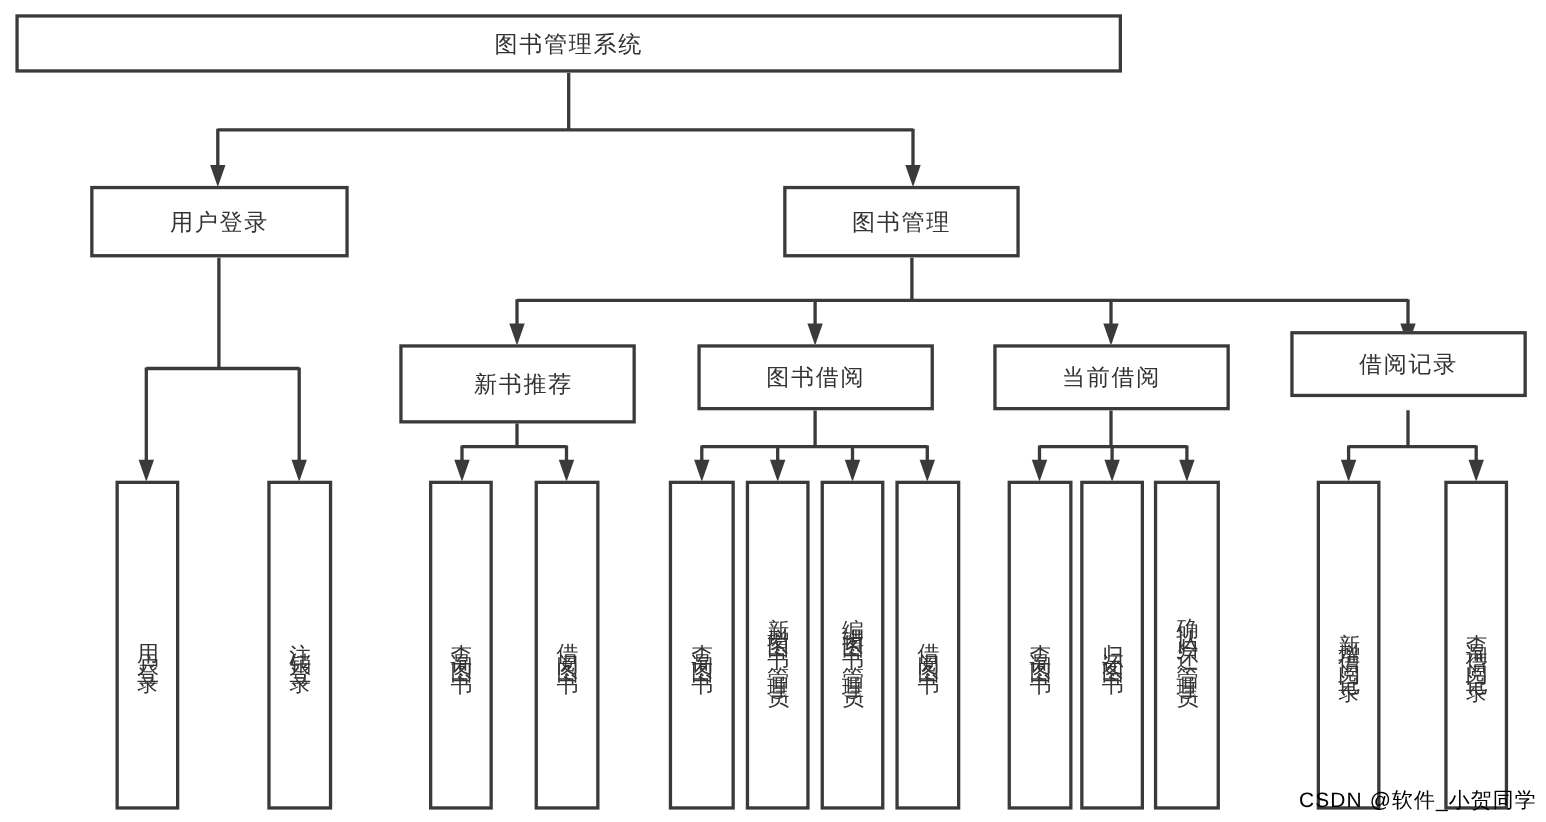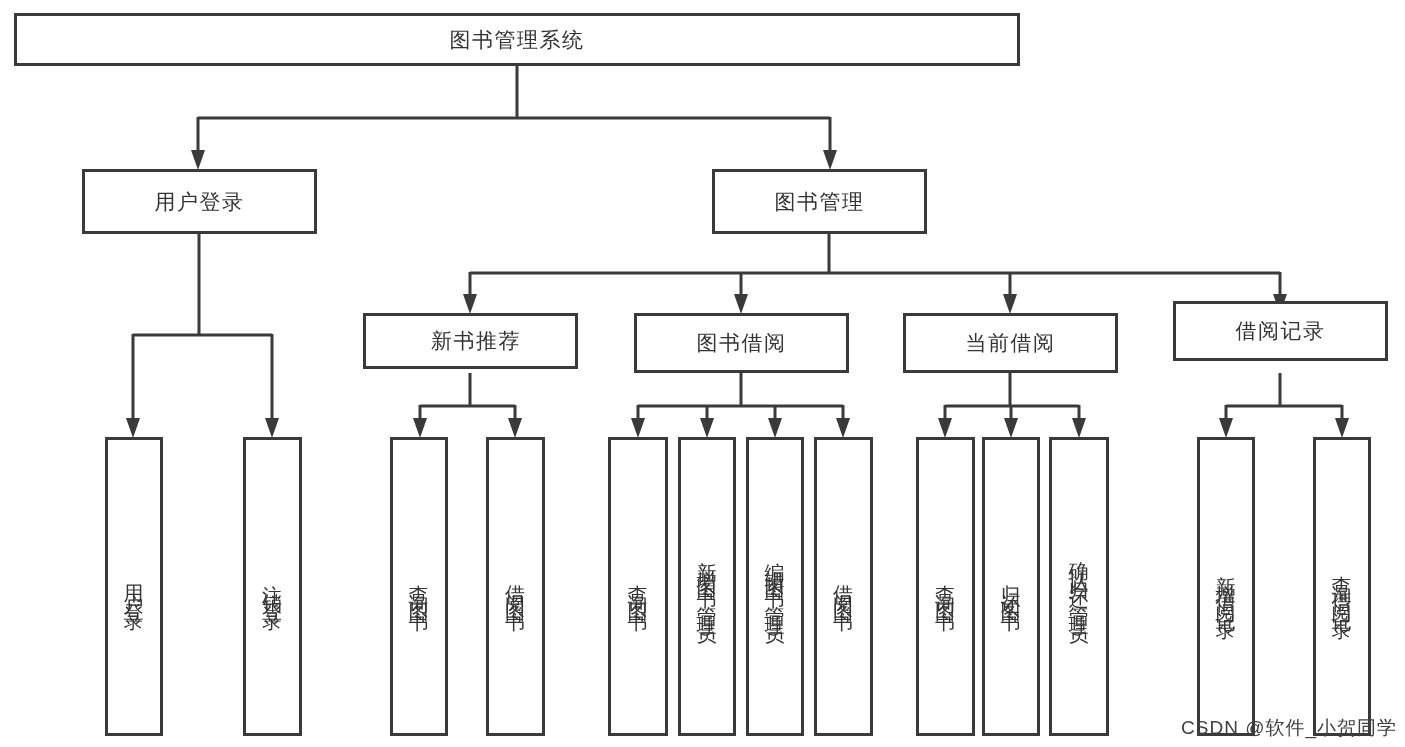--- a/index.html
+++ b/index.html
@@ -24,21 +24,21 @@
   .v-node span{
     writing-mode:vertical-rl;
     letter-spacing:9px;
     line-height:1.1;
     white-space:nowrap;
   }
   .watermark{
     position:absolute;
     right:8px;bottom:6px;
     font-size:19px;
-    color:#404040;
+    color:#000000;
     letter-spacing:1px;
     white-space:nowrap;
     z-index:10;
   }
 </style>
 </head>
 <body>
 
 <div class="stage">
 
@@ -79,21 +79,21 @@
     <span>图书管理系统</span>
   </div>
 
   <div class="node h-node" style="left:82px;top:169px;width:235px;height:65px;">
     <span>用户登录</span>
   </div>
   <div class="node h-node" style="left:712px;top:169px;width:215px;height:65px;">
     <span>图书管理</span>
   </div>
 
-  <div class="node h-node" style="left:363px;top:313px;width:215px;height:56px;padding-left:11px;">
+  <div class="node h-node" style="left:363px;top:313px;width:215px;height:72px;padding-left:11px;">
     <span>新书推荐</span>
   </div>
   <div class="node h-node" style="left:634px;top:313px;width:215px;height:60px;">
     <span>图书借阅</span>
   </div>
   <div class="node h-node" style="left:903px;top:313px;width:215px;height:60px;">
     <span>当前借阅</span>
   </div>
   <div class="node h-node" style="left:1173px;top:301px;width:215px;height:60px;">
     <span>借阅记录</span>

